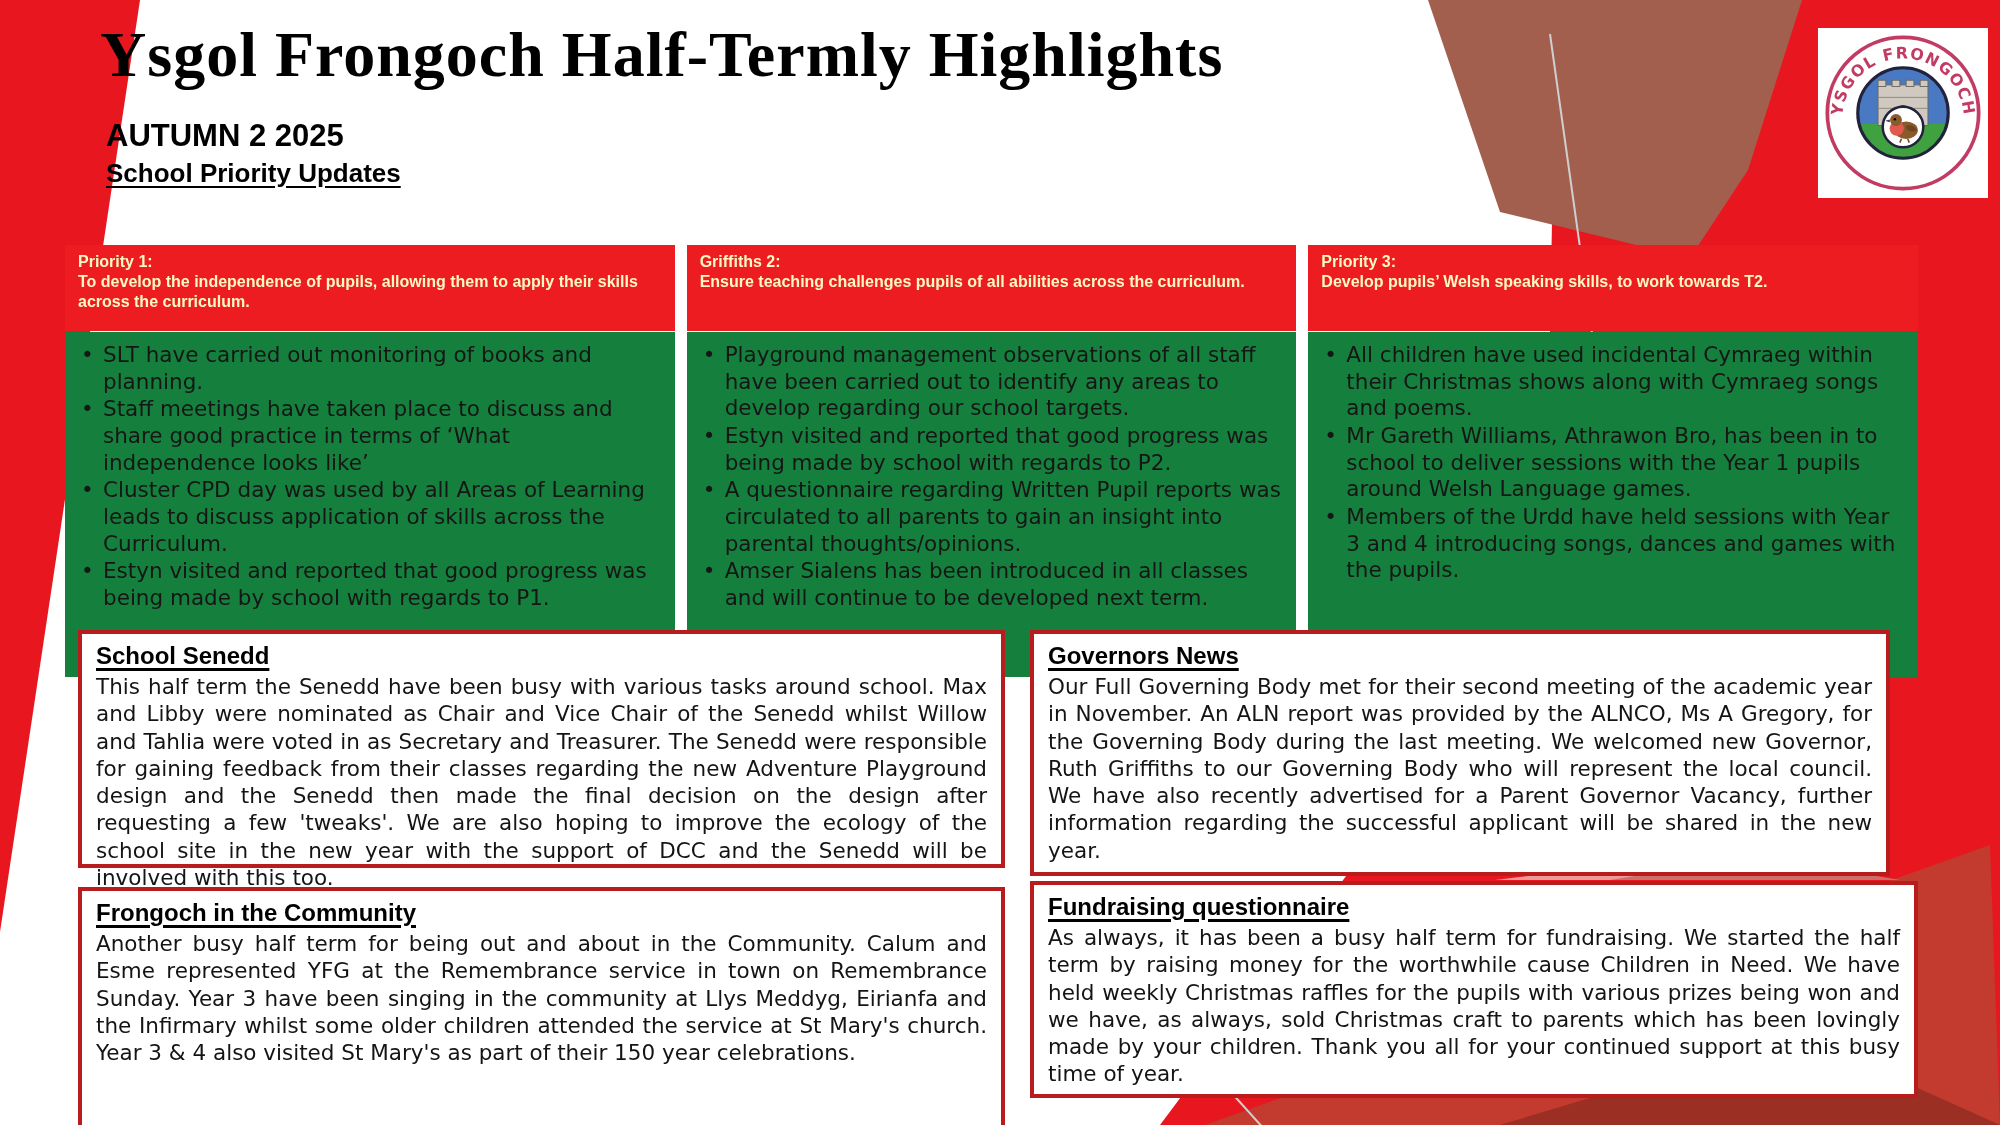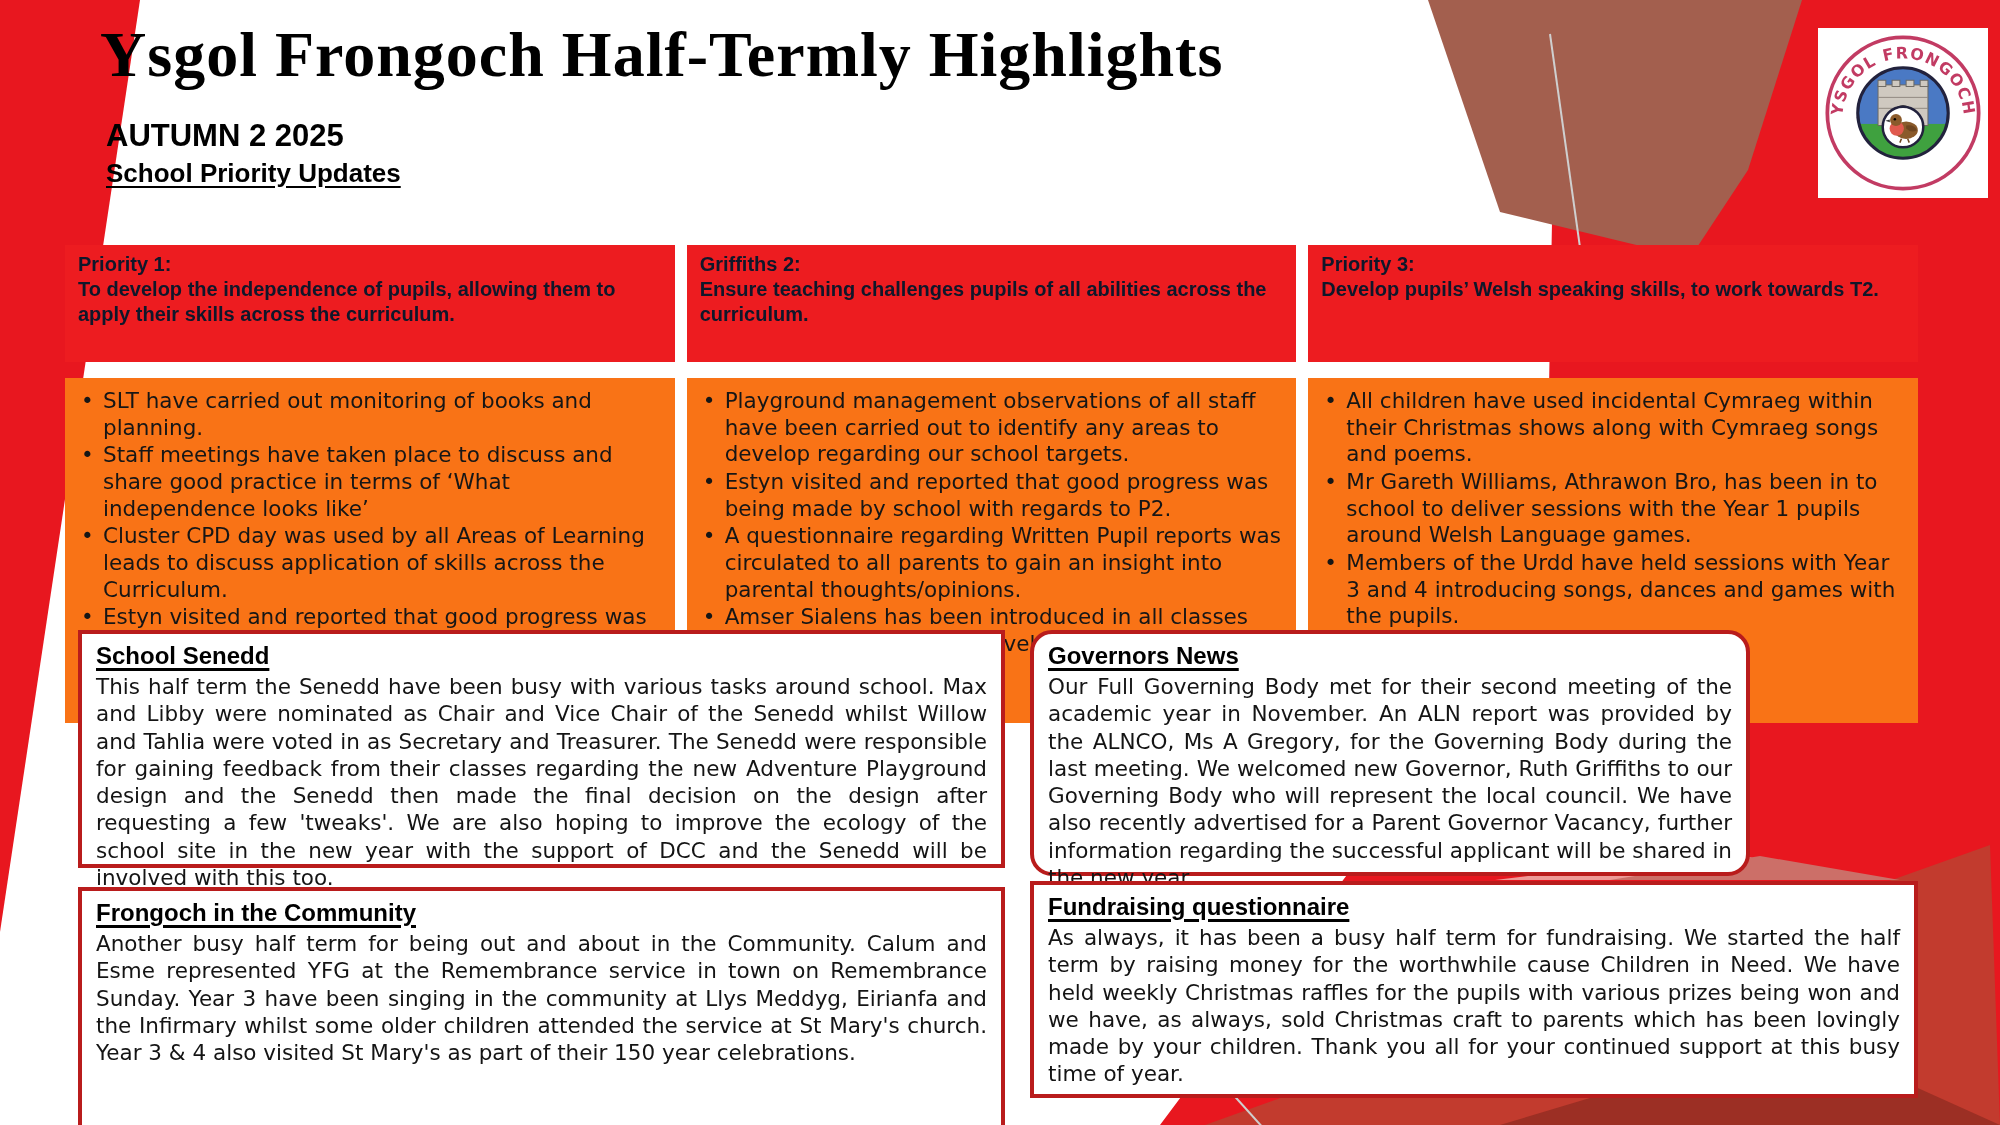--- a/index.html
+++ b/index.html
@@ -52,27 +52,27 @@
     background:#fff; z-index:2; display:flex; align-items:center; justify-content:center;
   }
   .logo-box svg { width:156px; height:156px; }
 
   
   .priority-grid {
     position:absolute; left:65px; top:245px; width:1853px; z-index:1;
     display:grid; grid-template-columns:1fr 1fr 1fr; column-gap:12px;
   }
   .priority-head {
-    background:#ed1c20; color:#0f172a; height:117px;
+    background:#ed1c20; color:#fef9c3; height:86px;
     padding:7px 13px 0 13px;
     font-family:"Liberation Sans", sans-serif;
-    font-weight:bold; font-size:20px; line-height:1.24;
+    font-weight:bold; font-size:16px; line-height:1.24;
   }
   .priority-body {
-    margin-top:16px; background:#f97316; height:345px;
+    margin-top:1px; background:#15803d; height:345px;
     padding:10px 10px 0 8px;
   }
   .priority-body ul { list-style:none; }
   .priority-body li {
     position:relative; padding-left:30px; margin-bottom:1px;
     font-size:21.5px; line-height:1.24; color:#161616;
   }
   .priority-body li::before {
     content:"\2022"; position:absolute; left:8px; top:0; font-size:21.5px;
   }
@@ -85,21 +85,21 @@
   .news-box h2 {
     font-family:"Liberation Sans", sans-serif;
     font-size:24px; font-weight:bold; color:#000;
     text-decoration:underline; text-underline-offset:4px;
     text-decoration-thickness:2.5px; margin-bottom:3px;
   }
   .news-box p {
     font-size:21.5px; line-height:1.27; text-align:justify; color:#141414;
   }
   .box-senedd      { left:78px;   top:630px; width:927px; height:238px; }
-  .box-governors   { left:1030px; top:630px; width:720px; height:246px;border-radius:22px; }
+  .box-governors   { left:1030px; top:630px; width:860px; height:246px; }
   .box-community   { left:78px;   top:887px; width:927px; height:268px; }
   .box-fundraising { left:1030px; top:881px; width:888px; height:217px; }
 </style>
 </head>
 <body>
 
 <div class="bg">
   <div class="shape shape-right-red"></div>
   <div class="shape shape-right-dark1"></div>
   <div class="shape shape-right-dark2"></div>

